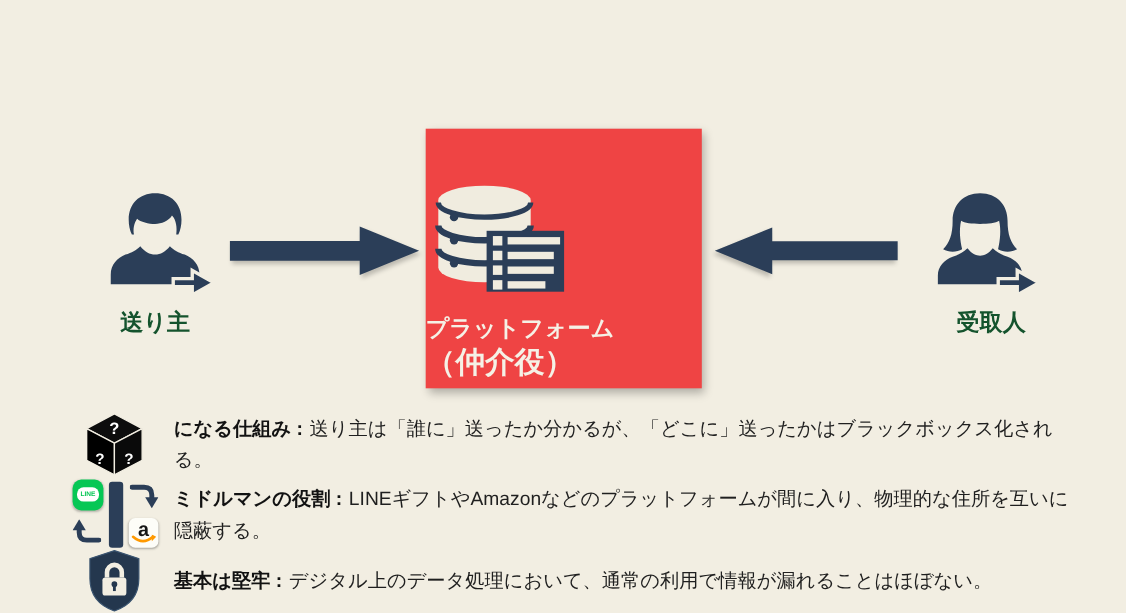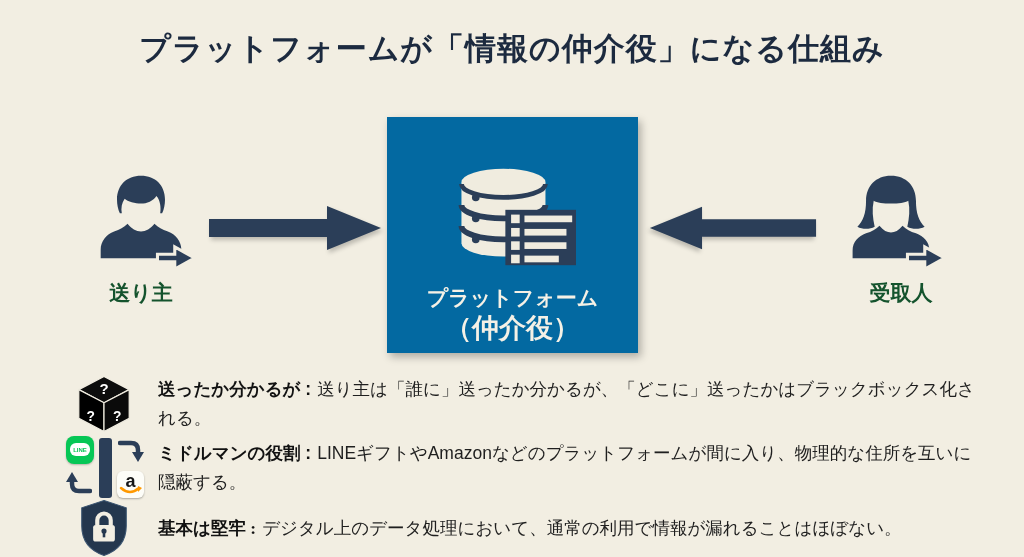--- a/index.html
+++ b/index.html
@@ -6,22 +6,22 @@
   body{width:1024px;height:557px;overflow:hidden;background:#f2eee2;
        font-family:"Liberation Sans","DejaVu Sans",sans-serif;}
   #stage{position:relative;width:1024px;height:557px;background:#f2eee2;}
 
   
   .title{position:absolute;top:28px;left:0;width:1024px;text-align:center;
          font-size:31px;font-weight:900;color:#1c2a3f;letter-spacing:1px;}
 
   
   .platform-box{position:absolute;left:387px;top:117px;width:251px;height:236px;
-                background:#0369a1;box-shadow:3px 4px 8px rgba(0,0,0,.28);
-                display:flex;flex-direction:column;align-items:center;}
+                background:#ef4444;box-shadow:3px 4px 8px rgba(0,0,0,.28);
+                display:flex;flex-direction:column;align-items:flex-start;}
   .db-icon{margin-top:46px;}
   .platform-name{margin-top:10px;color:#f5f1e6;font-size:21px;font-weight:800;line-height:1.3;text-align:center;}
   .platform-role{color:#f5f1e6;font-size:27px;font-weight:800;line-height:1.3;text-align:center;}
 
   
   .flow-arrow{position:absolute;top:202px;filter:drop-shadow(2px 3px 2px rgba(0,0,0,.22));}
   .flow-arrow.left{left:207px;}
   .flow-arrow.right{left:646px;transform:scaleX(-1);}
 
   
@@ -34,21 +34,21 @@
   .actor-label.receiver{left:833px;width:136px;}
 
   
   .bullet{position:absolute;left:66px;display:flex;align-items:center;gap:16px;}
   .bullet .icon-cell{width:76px;display:flex;justify-content:center;align-items:center;flex:none;}
   .bullet-text{width:832px;font-size:17.5px;line-height:1.65;color:#1f1f1f;}
   .b-label{font-weight:800;color:#121212;}
   .b-desc{white-space:pre-line;margin-left:6px;}
   .bullet.row1{top:372px;height:64px;}
   .bullet.row2{top:434px;height:68px;}
-  .bullet.row3{top:500px;height:56px;font-family:Liberation Serif, serif;}
+  .bullet.row3{top:500px;height:56px;}
 
   
   .exchange-icon{position:relative;width:78px;height:64px;}
   .line-badge{position:absolute;left:0;top:0;width:28px;height:28px;border-radius:8px;
               background:#06c755;box-shadow:0 1px 2px rgba(0,0,0,.25);}
   .line-bubble{position:absolute;left:4px;top:7px;width:20px;height:13px;border-radius:6px;background:#ffffff;
                display:flex;align-items:center;justify-content:center;}
   .line-bubble span{color:#06c755;font-size:6px;font-weight:900;letter-spacing:0;}
   .mid-bar{position:absolute;left:33px;top:2px;width:13px;height:60px;border-radius:3px;background:#2b3e58;}
   .arr-tr{position:absolute;left:52px;top:2px;}
@@ -56,21 +56,20 @@
   .amazon-badge{position:absolute;left:51px;top:35px;width:27px;height:27px;border-radius:6px;background:#fdfdf8;
                 box-shadow:0 1px 2px rgba(0,0,0,.3);display:flex;flex-direction:column;align-items:center;}
   .amazon-a{font-size:18px;font-weight:800;color:#161616;line-height:1;margin-top:1px;}
   .amazon-swoosh{margin-top:-4px;}
 </style>
 </head>
 <body>
 
 <div id="stage">
 
-  <div class="title">プラットフォームが「情報の仲介役」になる仕組み</div>
 
   <div class="flow-arrow left">
     <svg width="178" height="52" viewBox="0 0 178 52">
         <path d="M2,17 H120 V4 L174,26 L120,48 V35 H2 Z" fill="#2b3e58"></path>
       </svg>
   </div>
 
   <div class="flow-arrow right">
     <svg width="172" height="52" viewBox="0 0 178 52">
         <path d="M2,17 H120 V4 L174,26 L120,48 V35 H2 Z" fill="#2b3e58"></path>
@@ -139,21 +138,21 @@
       <svg width="60" height="60" viewBox="0 0 100 100">
         <path d="M50,4 L92,26 L50,48 L8,26 Z" fill="#0d0d0d" stroke="#f2eee2" stroke-width="2"></path>
         <path d="M8,26 L50,48 L50,96 L8,74 Z" fill="#000000" stroke="#f2eee2" stroke-width="2"></path>
         <path d="M92,26 L50,48 L50,96 L92,74 Z" fill="#0a0a0a" stroke="#f2eee2" stroke-width="2"></path>
         <text x="50" y="34" font-size="25" font-weight="bold" fill="#ffffff" text-anchor="middle">?</text>
         <text x="28" y="79" font-size="23" font-weight="bold" fill="#ffffff" text-anchor="middle">?</text>
         <text x="72" y="79" font-size="23" font-weight="bold" fill="#ffffff" text-anchor="middle">?</text>
       </svg>
     </div>
     <div class="bullet-text">
-      <span class="b-label">送ったか分かるが :</span><span class="b-desc">送り主は「誰に」送ったか分かるが、「どこに」送ったかはブラックボックス化される。</span>
+      <span class="b-label">になる仕組み :</span><span class="b-desc">送り主は「誰に」送ったか分かるが、「どこに」送ったかはブラックボックス化される。</span>
     </div>
   </div>
 
   <div class="bullet row2">
     <div class="icon-cell">
       <div class="exchange-icon">
         <div class="line-badge">
           <div class="line-bubble">
               <span>LINE</span>
             </div>

